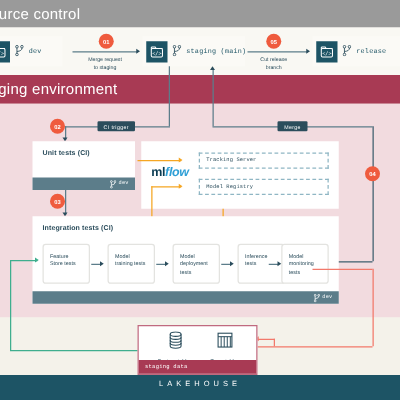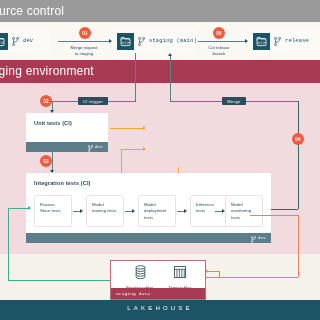--- a/index.html
+++ b/index.html
@@ -253,20 +253,27 @@
         </svg>
       </span>
       <span class="fl">dev</span>
     </div>
   </div>
 
   <div class="ln ln-v" style="left:52px;top:152px;height:20px;"></div>
   <div class="arw arw-d" style="left:49.6px;top:170px;"></div>
   <div class="badge" style="left:40px;top:155px;">03</div>
 
+  <div class="mlf-card" style="left:113px;top:113px;width:158px;height:54px;">
+    <div class="mlf-logo" style="left:8px;top:20px;">
+      <span class="a">ml</span><span class="b">flow</span>
+    </div>
+    <div class="dash" style="left:46px;top:9px;width:104px;height:13px;">Tracking Server</div>
+    <div class="dash" style="left:46px;top:30px;width:104px;height:13px;">Model Registry</div>
+  </div>
 
   <div class="ln ln-h ln-or" style="left:110px;top:128px;width:35px;"></div>
   <div class="arw arw-or-r" style="left:143px;top:126px;"></div>
   <div class="ln ln-h ln-or" style="left:121px;top:149px;width:24px;"></div>
   <div class="arw arw-or-r" style="left:143px;top:147px;"></div>
 
   <div class="ln ln-v ln-or" style="left:121px;top:149px;height:50px;"></div>
   <div class="ln ln-h ln-or" style="left:110px;top:198.5px;width:11px;"></div>
   <div class="arw arw-or-d" style="left:108px;top:196px;"></div>
 

